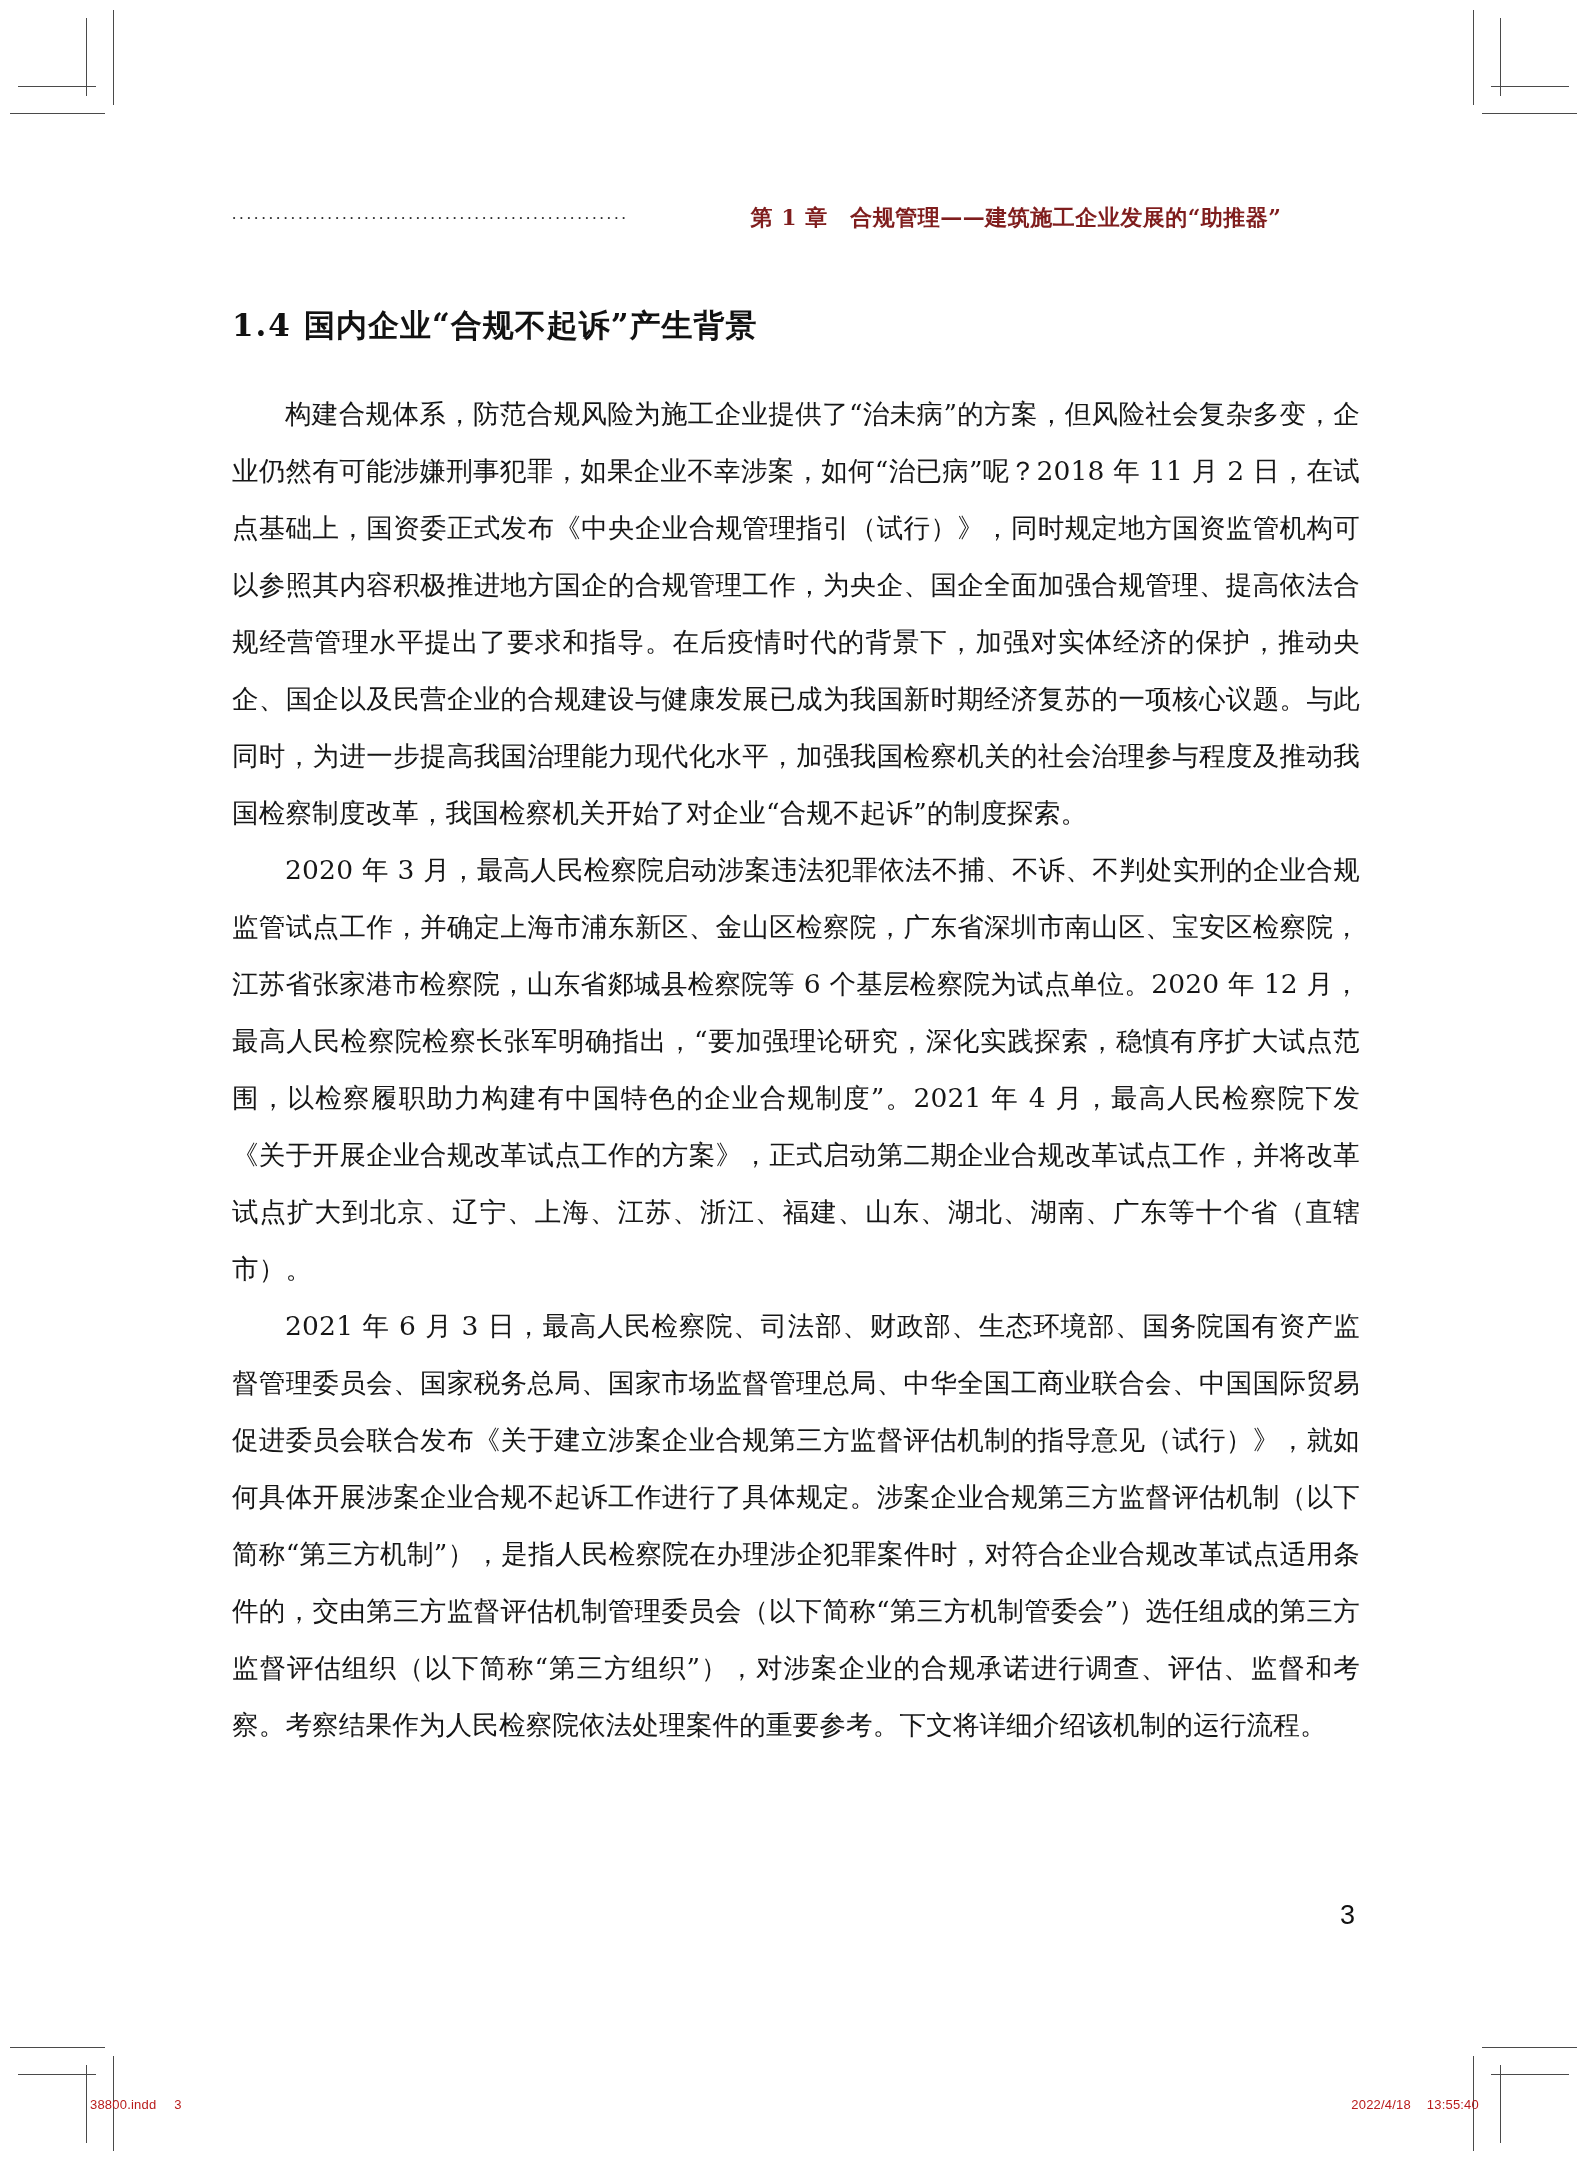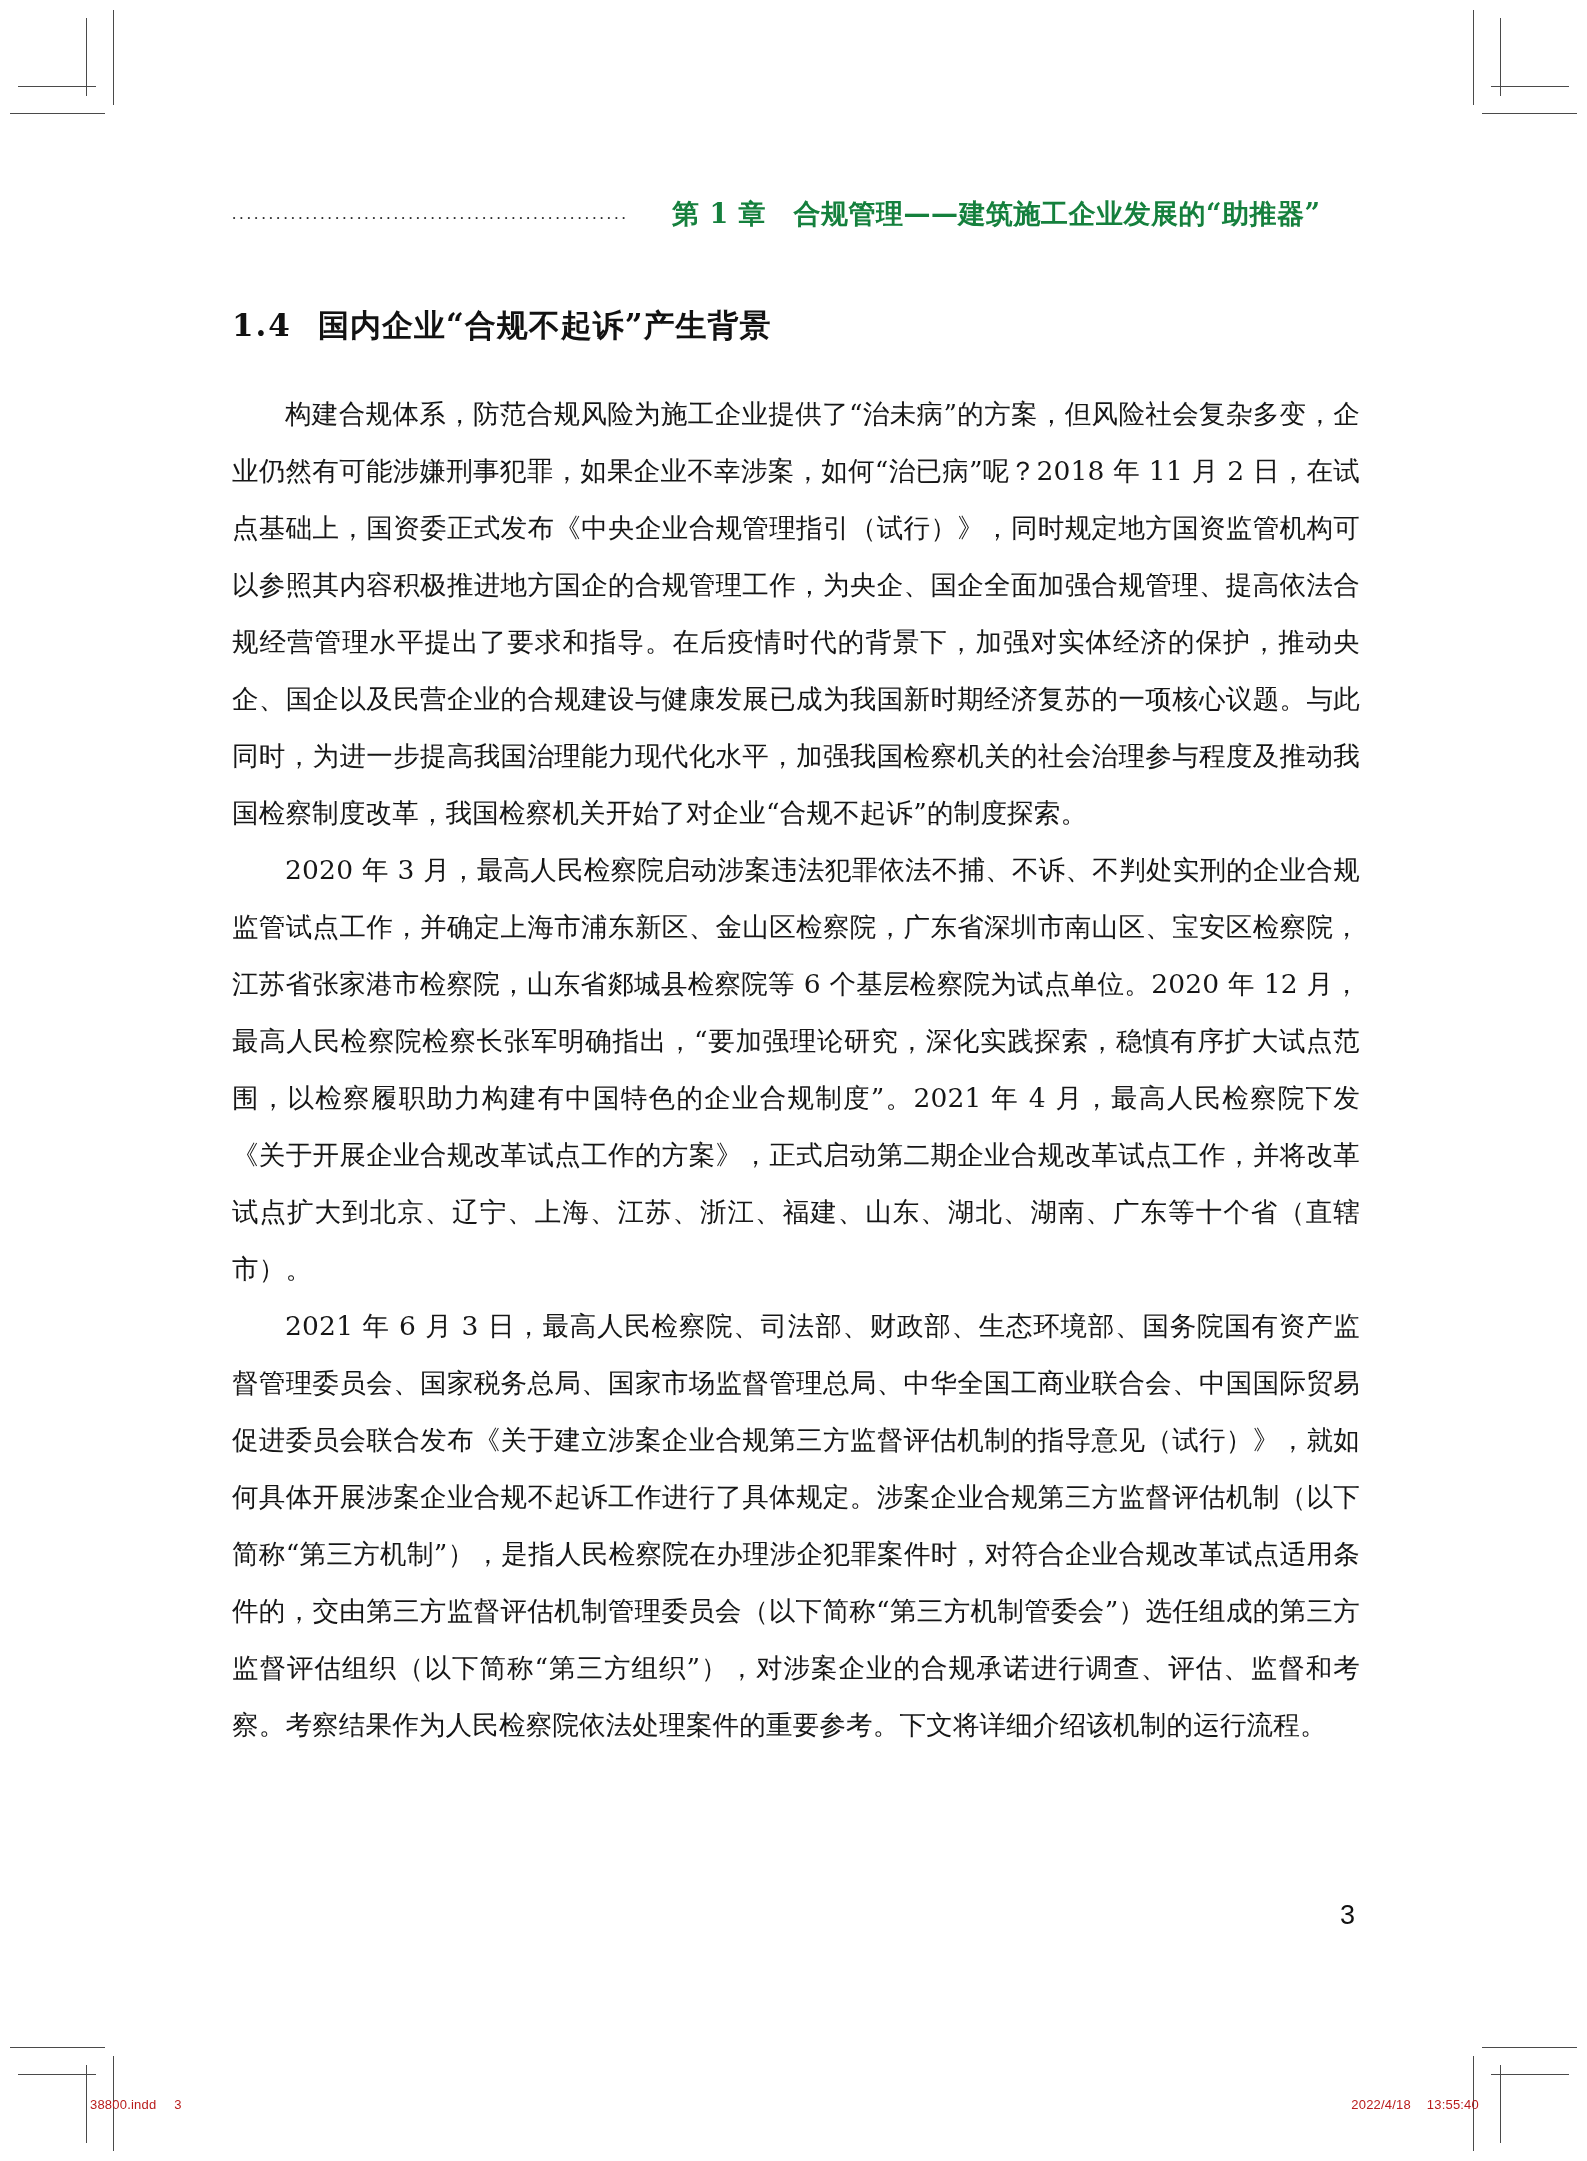--- a/index.html
+++ b/index.html
@@ -107,26 +107,26 @@
     width: 100%;
     font-size: 17px;
     letter-spacing: 3.1px;
     color: #2b2b2b;
     white-space: nowrap;
     line-height: 1;
     font-family: "Liberation Serif", serif;
   }
   .head-title {
     flex: 1 1 auto;
-    text-align: left;
+    text-align: center;
     font-family: "DejaVu Serif", "Liberation Serif", serif;
-    font-size: 27px;
+    font-size: 22px;
     font-weight: 700;
     letter-spacing: 0.5px;
-    color: #15803d;
+    color: #7f1d1d;
     line-height: 1.1;
     white-space: nowrap;
   }
 
   
   .para {
     font-family: "DejaVu Serif", "Liberation Serif", serif;
     font-size: 26.5px;
     line-height: 57px;
     color: #161616;
@@ -145,21 +145,21 @@
     font-family: "DejaVu Serif", "Liberation Serif", serif;
     font-size: 31px;
     font-weight: 700;
     color: #121212;
     letter-spacing: 1px;
     margin: 40px 0 30px 0;
     line-height: 1.35;
   }
   .section-heading .sec-num {
     display: inline-block;
-    margin-right: 26px;
+    margin-right: 12px;
     letter-spacing: 2px;
   }
 
   .gap-before-heading { height: 22px; }
   .gap-after-heading  { height: 8px; }
 
   
   .folio {
     position: absolute;
     right: 232px;

